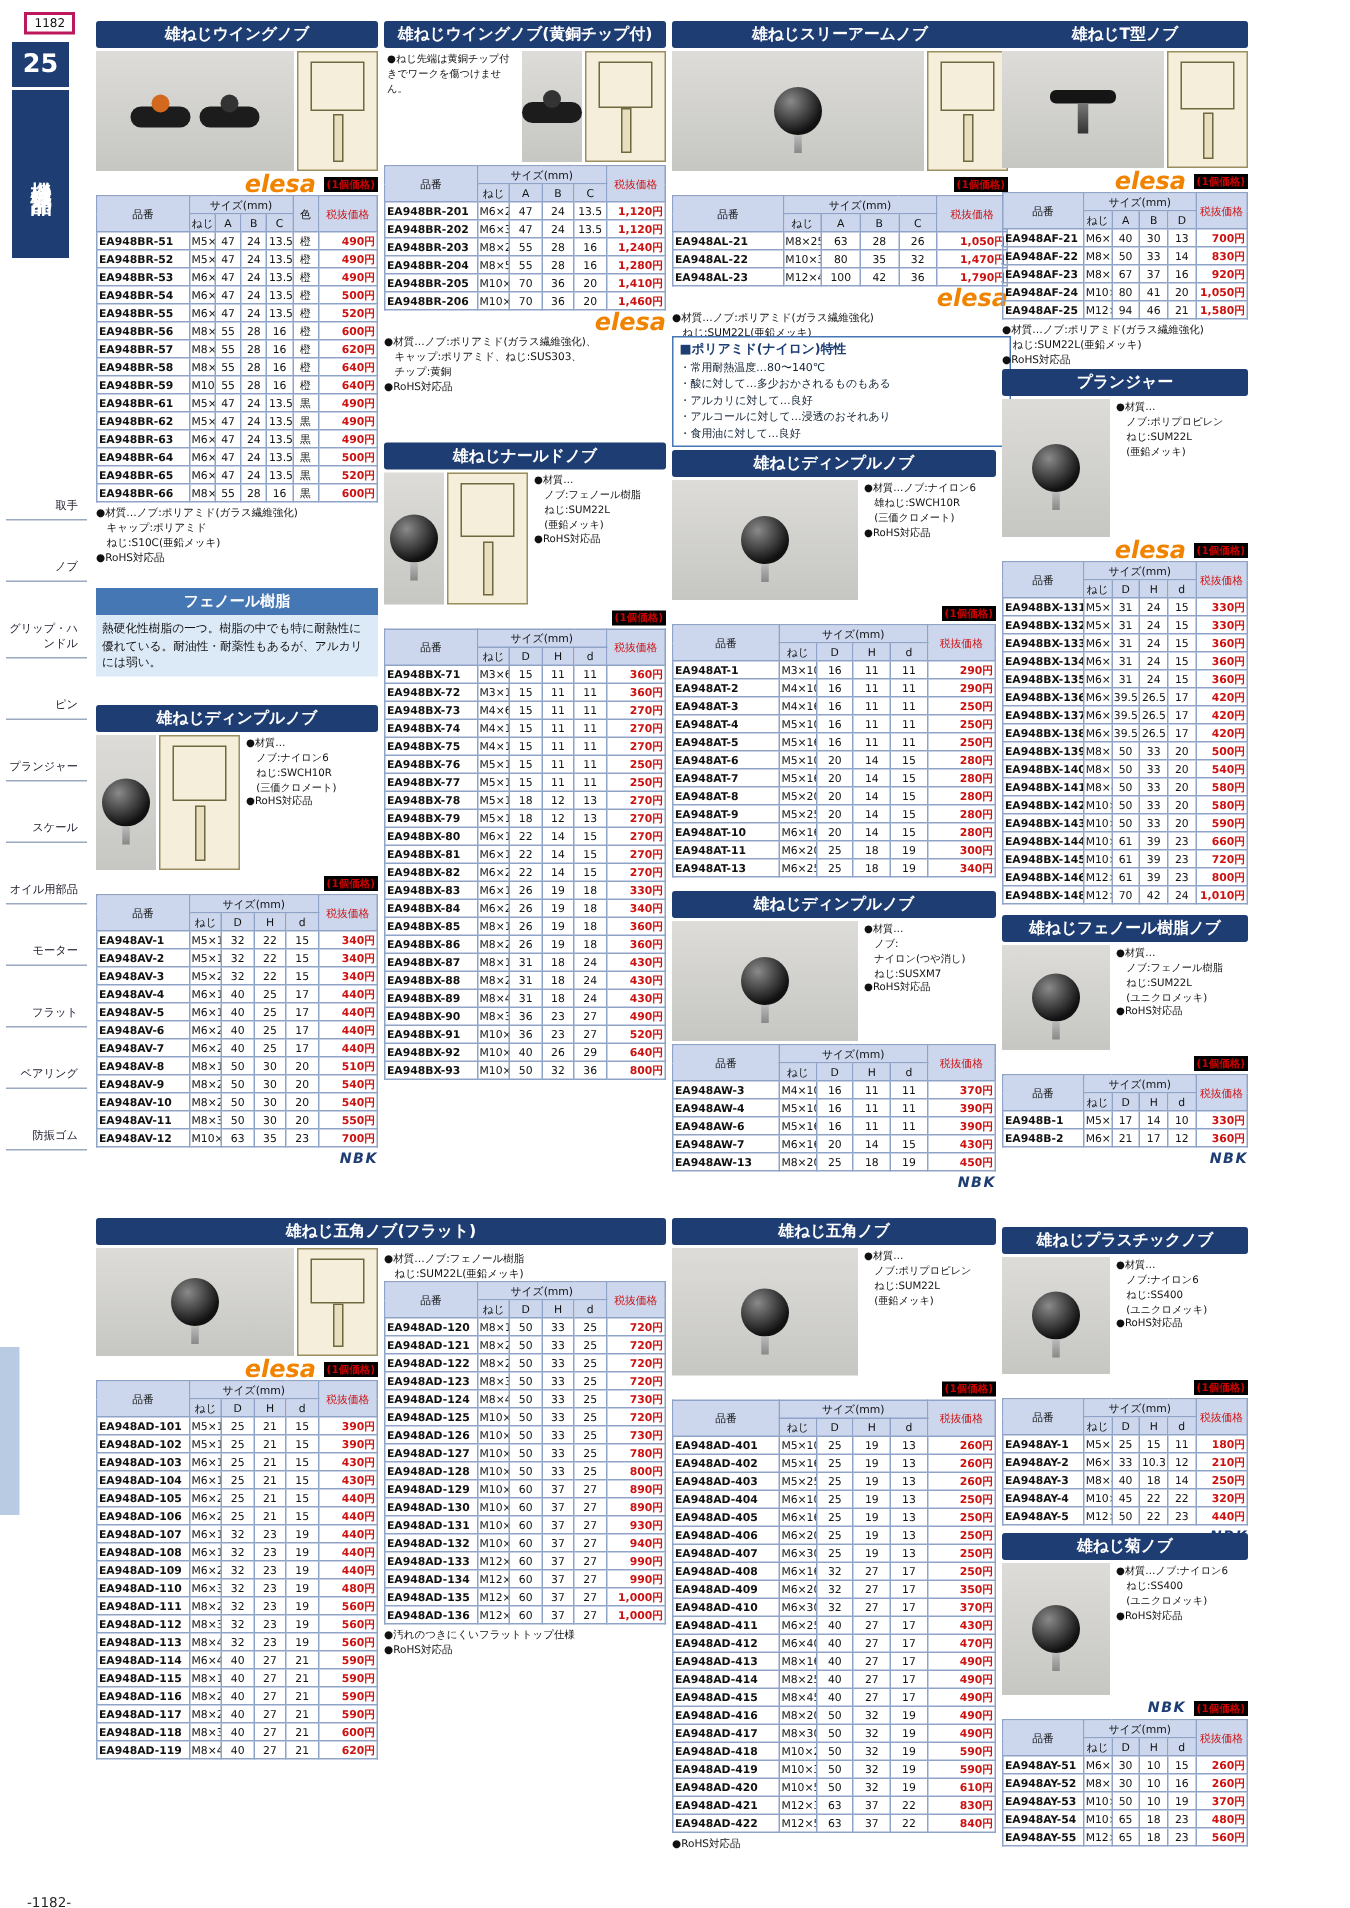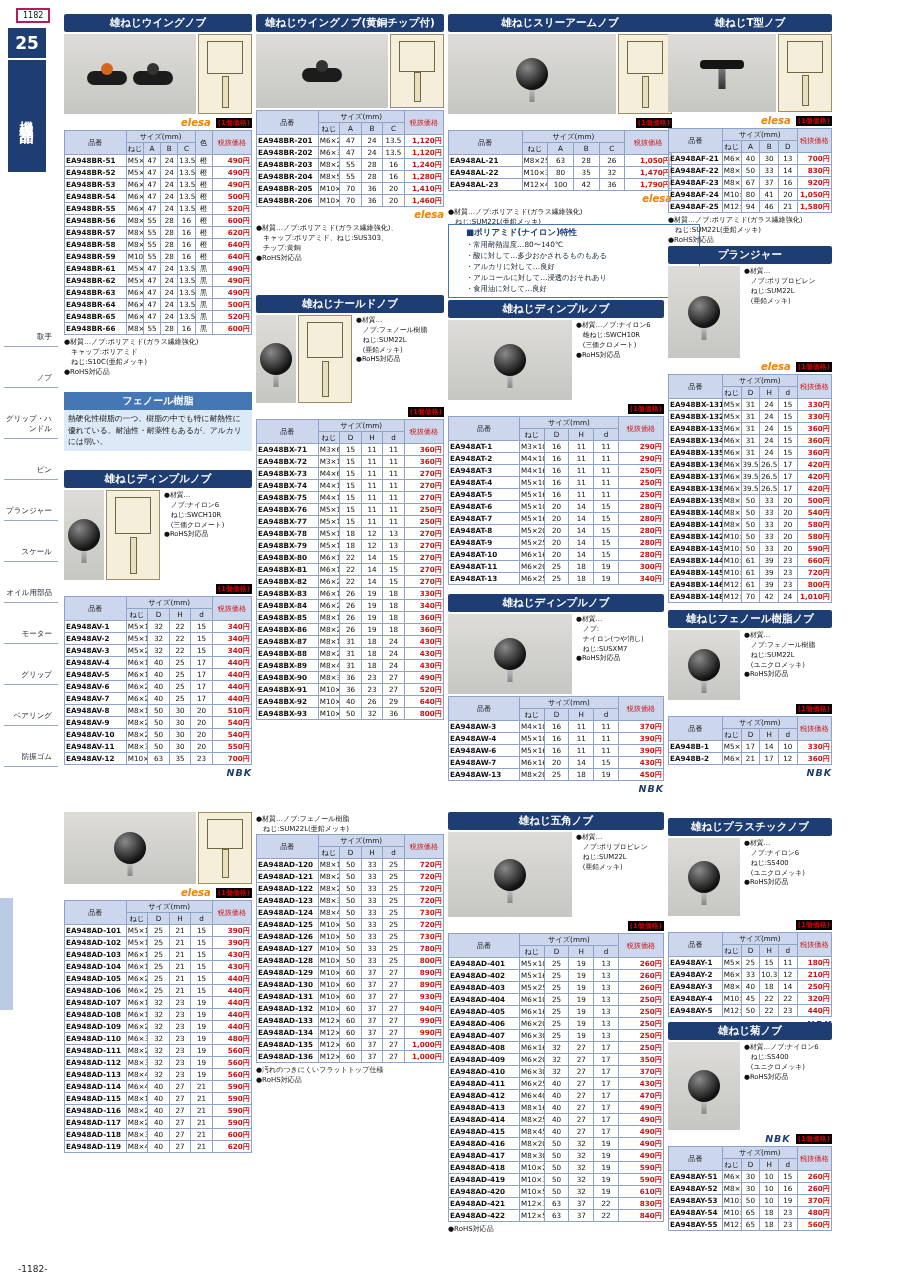--- a/index.html
+++ b/index.html
@@ -21,36 +21,36 @@
   .sec{position:absolute;}
   .sec-h{background:#1d3d73;color:#fff;font-weight:bold;font-size:10.5px;text-align:center;
          padding:2px 0;border-radius:2px;margin-bottom:2px;white-space:nowrap;overflow:hidden;}
   .visual{display:flex;gap:2px;height:80px;margin-bottom:2px;}
   .photo{flex:1;background:linear-gradient(#dddcd8,#c6c6c2);display:flex;align-items:center;justify-content:center;gap:6px;}
   .diagram{width:52px;background:#f4eeda;border:1px solid #9a8f60;position:relative;}
   .diagram::before{content:"";position:absolute;left:8px;right:8px;top:6px;height:40%;border:1px solid #70683f;}
   .diagram::after{content:"";position:absolute;left:45%;top:52%;bottom:5px;width:5px;border:1px solid #70683f;background:#e7dfbf;}
   .vnote{width:86px;font-size:6.8px;line-height:1.45;white-space:pre-line;background:#fff;padding:1px 2px;}
   .brandrow{display:flex;justify-content:flex-end;align-items:center;gap:5px;height:13px;margin:1px 0;}
-  .elesa{color:#f08300;font-weight:bold;font-style:italic;font-size:10px;}
+  .elesa{color:#f08300;font-weight:bold;font-style:italic;font-size:16px;}
   .nbk{color:#1d3d73;font-weight:bold;font-style:italic;font-size:9.5px;letter-spacing:1px;}
   .badge{background:#000000;color:#c00;font-weight:bold;font-size:7px;padding:0 2px;}
   .notes{font-size:7px;line-height:1.45;white-space:pre-line;margin-top:2px;}
   
   .ptable{width:100%;border-collapse:collapse;table-layout:fixed;}
   .ptable th,.ptable td{border:0.5px solid #8fa3c8;font-size:7.2px;padding:0 1px;height:11px;
                         text-align:center;white-space:nowrap;overflow:hidden;font-weight:normal;line-height:1.3;}
   .ptable thead th{background:#ccd7ed;}
   .ptable thead th.ph{color:#c11;}
   .ptable td.code{font-weight:bold;text-align:left;}
   .ptable td.price{color:#c11;font-weight:bold;text-align:right;}
   
   .infobox1 .h{background:#4677b5;color:#fff;text-align:center;font-size:10px;font-weight:bold;padding:2px 0;}
   .infobox1 .b{background:#dce9f7;font-size:7.8px;padding:3px 4px;line-height:1.5;}
-  .infobox2{border:1px solid #4677b5;background:#fff;padding:2px 17px;}
+  .infobox2{border:1px solid #4677b5;background:#fff;padding:2px 4px;}
   .infobox2 .h{color:#1d3d73;font-weight:bold;font-size:8.5px;margin-bottom:1px;}
   .infobox2 .b{font-size:7.3px;white-space:pre-line;line-height:1.5;color:#123;}
   
   .rknob{width:32px;height:32px;border-radius:50%;background:radial-gradient(circle at 35% 30%,#8a8a8a,#111 70%);position:relative;}
   .rknob::after{content:"";position:absolute;left:50%;top:100%;transform:translateX(-50%);width:5px;height:12px;background:linear-gradient(#bbb,#888);}
   .wingk{width:40px;height:14px;background:#1c1c1c;border-radius:7px;position:relative;margin-top:8px;}
   .wingk::after{content:"";position:absolute;left:50%;top:-8px;transform:translateX(-50%);width:12px;height:12px;border-radius:50%;background:#333;}
   .wingk.orange::after{background:#d2691e;}
   .tbar{width:44px;height:9px;background:#151515;border-radius:4px;position:relative;margin-bottom:18px;}
   .tbar::after{content:"";position:absolute;left:50%;top:9px;transform:translateX(-50%);width:7px;height:20px;background:linear-gradient(#777,#333);}
@@ -81,21 +81,21 @@
 <div class="side-cat">機械部品</div>
 <div class="side-tabs">
     <div class="stab">取手</div>
     <div class="stab">ノブ</div>
     <div class="stab">グリップ・ハンドル</div>
     <div class="stab">ピン</div>
     <div class="stab">プランジャー</div>
     <div class="stab">スケール</div>
     <div class="stab">オイル用部品</div>
     <div class="stab">モーター</div>
-    <div class="stab">グリップ</div>
+    <div class="stab">フラット</div>
     <div class="stab">ベアリング</div>
     <div class="stab">防振ゴム</div>
   </div>
 <div class="side-hl"></div>
 <div class="side-bottom">-1182-</div>
 
 <div class="sec" id="sec-wing">
   <div class="sec-h">雄ねじウイングノブ</div>
   <div class="visual">
     <div class="photo">
@@ -421,20 +421,21 @@
           </tr>
         </tbody>
       </table>
     </div>
   <div class="brandrow">
     <span class="nbk">NBK</span>
   </div>
 </div>
 
 <div class="sec" id="sec-pentflat">
+  <div class="sec-h">雄ねじ五角ノブ(フラット)</div>
   <div class="pf-body">
     <div class="pf-col">
       <div class="visual">
         <div class="photo">
           <div class="rknob"></div>
         </div>
         <div class="diagram"></div>
       </div>
       <div class="brandrow">
         <span class="elesa">elesa</span>
@@ -788,20 +789,21 @@
         </div>
       <div class="notes">●汚れのつきにくいフラットトップ仕様
 ●RoHS対応品</div>
     </div>
   </div>
 </div>
 
 <div class="sec" id="sec-wingbrass">
   <div class="sec-h">雄ねじウイングノブ(黄銅チップ付)</div>
   <div class="visual">
+    <div class="vnote">●ねじ先端は黄銅チップ付きでワークを傷つけません。</div>
     <div class="photo">
       <div class="wingk"></div>
     </div>
     <div class="diagram"></div>
   </div>
   <div>
       <table class="ptable">
         <colgroup>
           <col style="width: 33%;">
           <col style="width: 11.5%;">

